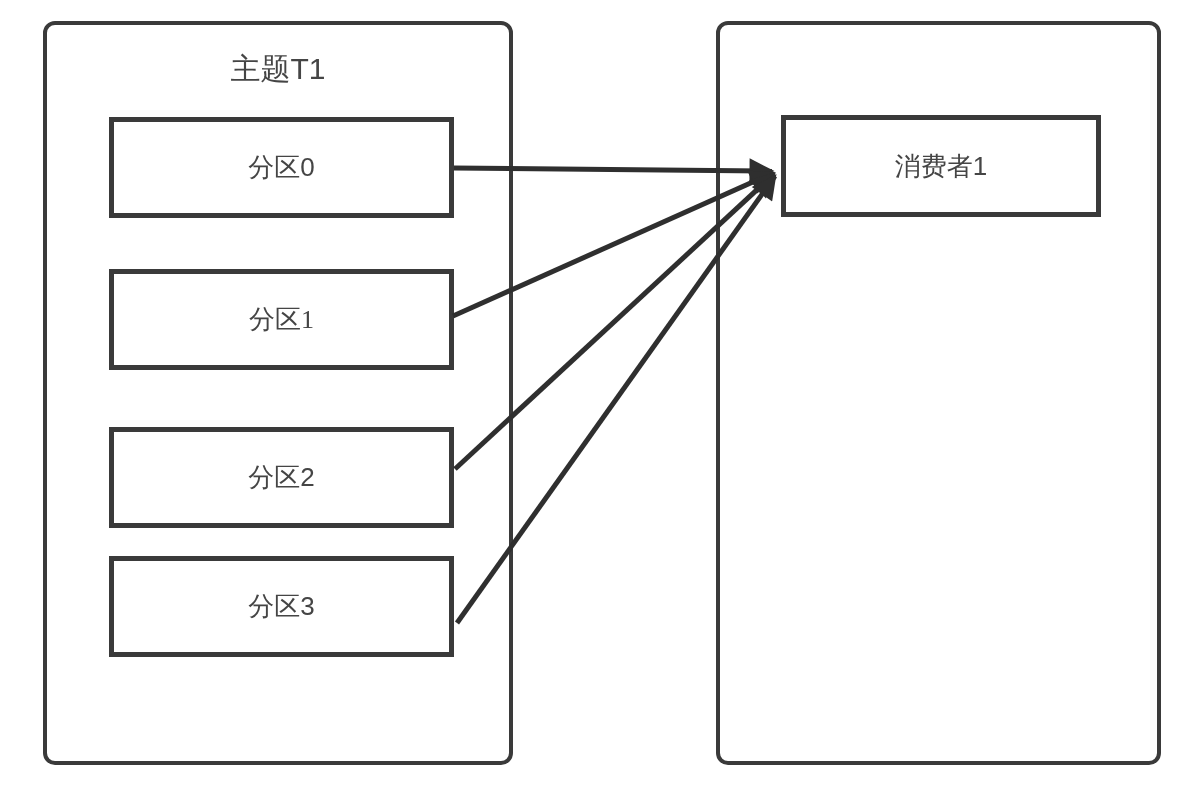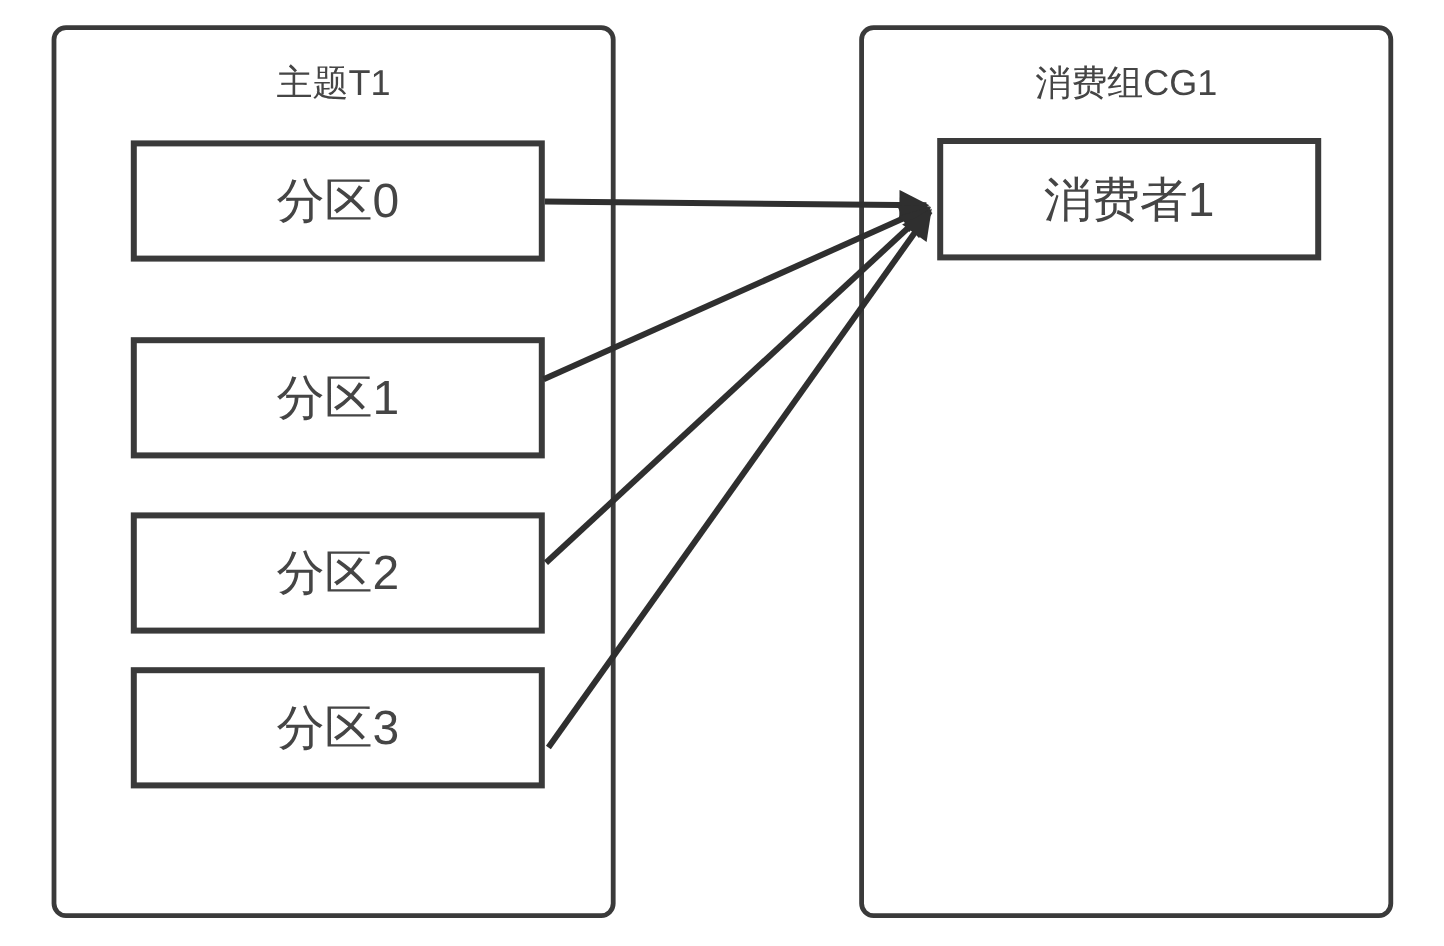--- a/index.html
+++ b/index.html
@@ -37,27 +37,27 @@
     color: var(--text);
     white-space: nowrap;
   }
   .node {
     position: absolute;
     border: 5px solid var(--border);
     background: var(--bg);
     display: flex;
     align-items: center;
     justify-content: center;
-    font-size: 40px;
+    font-size: 26px;
     color: var(--text);
     white-space: nowrap;
   }
   .topic .node { left: 62px; width: 345px; height: 101px; }
   .node.p0 { top: 92px; }
-  .node.p1 { top: 256px; }
+  .node.p1 { top: 244px; font-family: Liberation Serif, serif; }
   .node.p2 { top: 402px; }
   .node.p3 { top: 531px; }
   .group .node.c1 { left: 61px; top: 90px; width: 320px; height: 102px; }
   svg.edges {
     position: absolute;
     left: 0; top: 0;
     width: 1203px;
     height: 788px;
     pointer-events: none;
   }
@@ -81,21 +81,20 @@
     </div>
     <div class="node p2">
       <span>分区2</span>
     </div>
     <div class="node p3">
       <span>分区3</span>
     </div>
   </div>
 
   <div class="container group">
-    <div class="container-title">消费组CG1</div>
     <div class="node c1">
       <span>消费者1</span>
     </div>
   </div>
 
   <svg class="edges" viewBox="0 0 1203 788">
     <defs>
       <marker id="arrowhead" viewBox="0 0 10 10" markerWidth="6" markerHeight="5" refX="9" refY="5" orient="auto" markerUnits="strokeWidth">
         <path d="M0,0 L10,5 L0,10 z" fill="#2f2f2f"></path>
       </marker>

